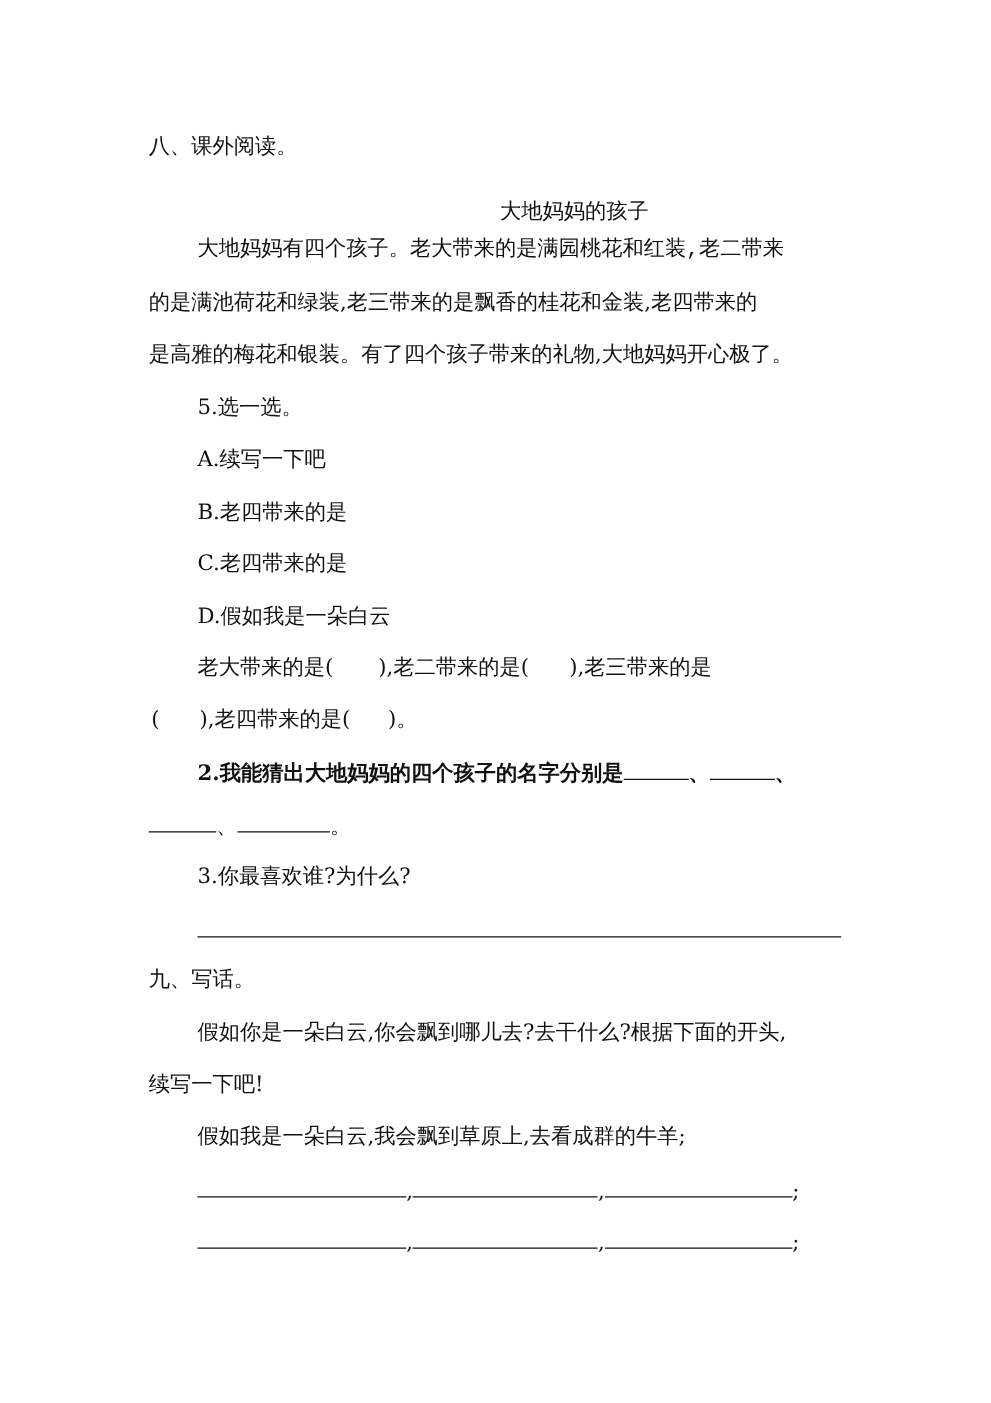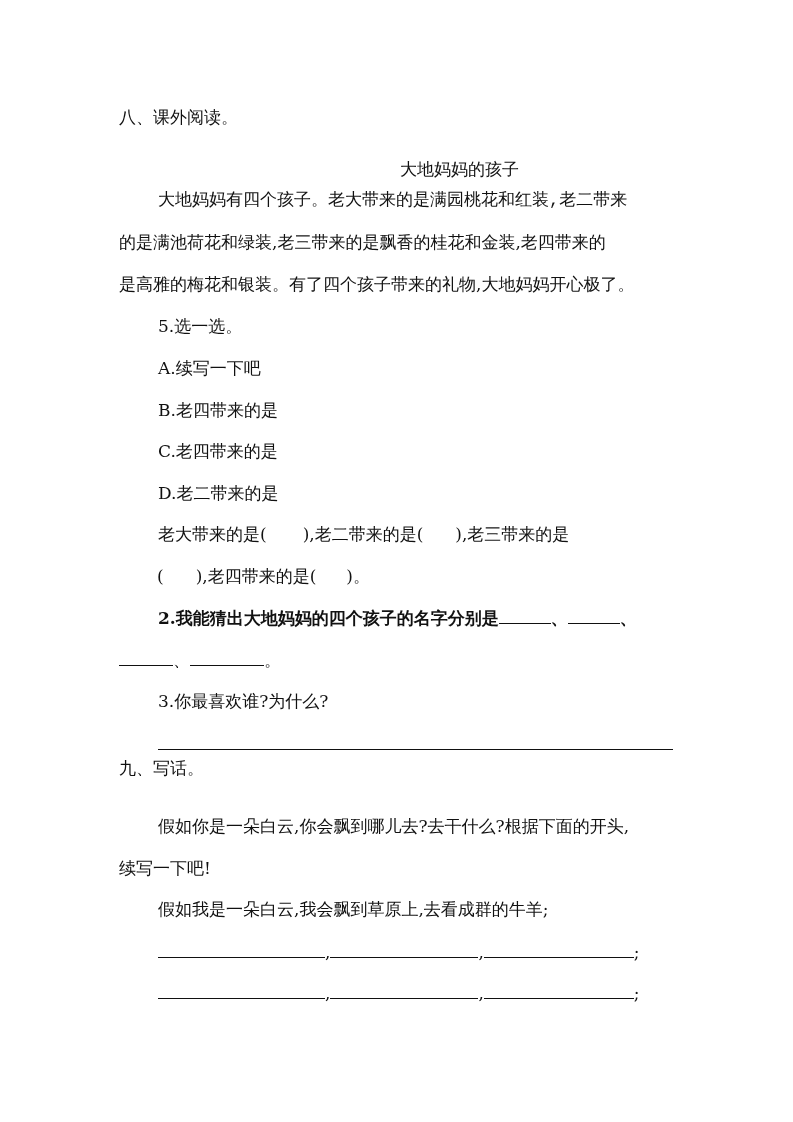--- a/index.html
+++ b/index.html
@@ -48,40 +48,40 @@
 
   <div class="line" style="left:158px; top:190px;font-family:Liberation Mono, monospace;">大地妈妈有四个孩子。老大带来的是满园桃花和红装,老二带来</div>
   <div class="line" style="left:119px; top:231px;">的是满池荷花和绿装,老三带来的是飘香的桂花和金装,老四带来的</div>
   <div class="line" style="left:119px; top:273px;">是高雅的梅花和银装。有了四个孩子带来的礼物,大地妈妈开心极了。</div>
 
   <div class="line" style="left:158px; top:315px;">5.选一选。</div>
 
   <div class="line" style="left:158px; top:357px;">A.续写一下吧</div>
   <div class="line" style="left:158px; top:399px;">B.老四带来的是</div>
   <div class="line" style="left:158px; top:440px;">C.老四带来的是</div>
-  <div class="line" style="left:158px; top:482px;">D.老二带来的是</div>
+  <div class="line" style="left:158px; top:482px;">D.假如我是一朵白云</div>
 
   <div class="line" style="left:158px; top:523px;">
     <span>老大带来的是(</span><span class="paren-gap" style="width:36px;"></span><span>),老二带来的是(</span><span class="paren-gap" style="width:32px;"></span><span>),老三带来的是</span>
   </div>
-  <div class="line" style="left:121px; top:565px;margin-left:36px;">
+  <div class="line" style="left:121px; top:565px;">
     <span>(</span><span class="paren-gap" style="width:32px;"></span><span>),老四带来的是(</span><span class="paren-gap" style="width:30px;"></span><span>)。</span>
   </div>
 
   <div class="line" style="left:158px; top:607px;font-weight:bold;">
     <span>2.我能猜出大地妈妈的四个孩子的名字分别是</span><span class="blank" style="width:52px;"></span><span>、</span><span class="blank" style="width:52px;"></span><span>、</span>
   </div>
   <div class="line" style="left:119px; top:649px;">
     <span class="blank" style="width:54px;"></span><span>、</span><span class="blank" style="width:74px;"></span><span>。</span>
   </div>
 
   <div class="line" style="left:158px; top:690px;text-align:right;">3.你最喜欢谁?为什么?</div>
   <div class="rule" style="left:158px; top:749px; width:515px;"></div>
 
-  <div class="line" style="left:119px; top:757px;">九、写话。</div>
+  <div class="line" style="left:119px; top:773px;">九、写话。</div>
 
   <div class="line" style="left:158px; top:815px;">假如你是一朵白云,你会飘到哪儿去?去干什么?根据下面的开头,</div>
   <div class="line" style="left:119px; top:857px;">续写一下吧!</div>
 
   <div class="line" style="left:158px; top:898px;">假如我是一朵白云,我会飘到草原上,去看成群的牛羊;</div>
 
   <div class="line" style="left:158px; top:941px;">
     <span class="blank" style="width:167px;"></span><span>,</span><span class="blank" style="width:148px;"></span><span>,</span><span class="blank" style="width:150px;"></span><span>;</span>
   </div>
   <div class="line" style="left:158px; top:982px;">

